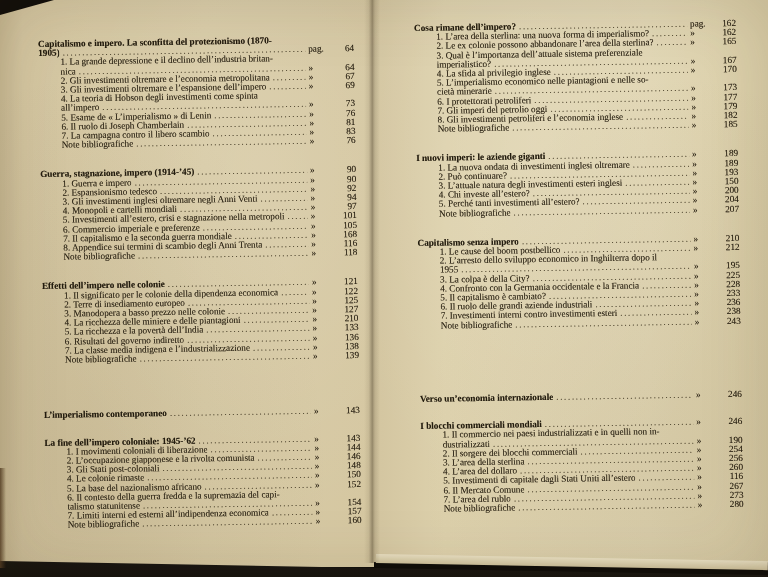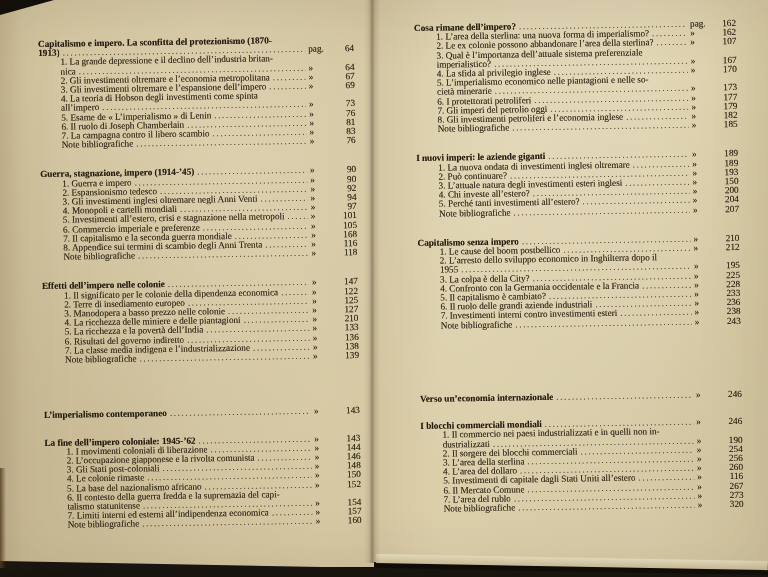--- a/index.html
+++ b/index.html
@@ -83,21 +83,21 @@
 <div class="page-edge-sliver"></div>
 <div class="bottom-dark"></div>
 <div class="corner-tl-wedge"></div>
 <div class="edge-left-shadow"></div>
 <div class="gutter-shadow"></div>
 
 <div class="toc toc-left">
     <div class="section s0">
       <div class="hline">Capitalismo e impero. La sconfitta del protezionismo (1870-</div>
       <div class="row head">
-        <span class="txt">1913)</span>
+        <span class="txt">1905)</span>
         <span class="leader"></span>
         <span class="mark">pag.</span>
         <span class="num">64</span>
       </div>
       <div class="iline">1. La grande depressione e il declino dell’industria britan-</div>
       <div class="row item">
         <span class="txt">nica</span>
         <span class="leader"></span>
         <span class="mark">»</span>
         <span class="num">64</span>
@@ -206,21 +206,21 @@
         <span class="leader"></span>
         <span class="mark">»</span>
         <span class="num">118</span>
       </div>
     </div>
     <div class="section s2">
       <div class="row head">
         <span class="txt">Effetti dell’impero nelle colonie</span>
         <span class="leader"></span>
         <span class="mark">»</span>
-        <span class="num">147</span>
+        <span class="num">121</span>
       </div>
       <div class="row item">
         <span class="txt">1. Il significato per le colonie della dipendenza economica</span>
         <span class="leader"></span>
         <span class="mark">»</span>
         <span class="num">122</span>
       </div>
       <div class="row item">
         <span class="txt">2. Terre di insediamento europeo</span>
         <span class="leader"></span>
@@ -341,21 +341,21 @@
       <div class="row item">
         <span class="txt">1. L’area della sterlina: una nuova forma di imperialismo?</span>
         <span class="leader"></span>
         <span class="mark">»</span>
         <span class="num">162</span>
       </div>
       <div class="row item">
         <span class="txt">2. Le ex colonie possono abbandonare l’area della sterlina?</span>
         <span class="leader"></span>
         <span class="mark">»</span>
-        <span class="num">107</span>
+        <span class="num">165</span>
       </div>
       <div class="iline">3. Qual è l’importanza dell’attuale sistema preferenziale</div>
       <div class="row item">
         <span class="txt">imperialistico?</span>
         <span class="leader"></span>
         <span class="mark">»</span>
         <span class="num">167</span>
       </div>
       <div class="row item">
         <span class="txt">4. La sfida al privilegio inglese</span>
@@ -551,18 +551,18 @@
       <div class="row item">
         <span class="txt">7. L’area del rublo</span>
         <span class="leader"></span>
         <span class="mark">»</span>
         <span class="num">273</span>
       </div>
       <div class="row item">
         <span class="txt">Note bibliografiche</span>
         <span class="leader"></span>
         <span class="mark">»</span>
-        <span class="num">320</span>
+        <span class="num">280</span>
       </div>
     </div>
   </div>
 
 <div class="vignette"></div>
 
 </body></html>

